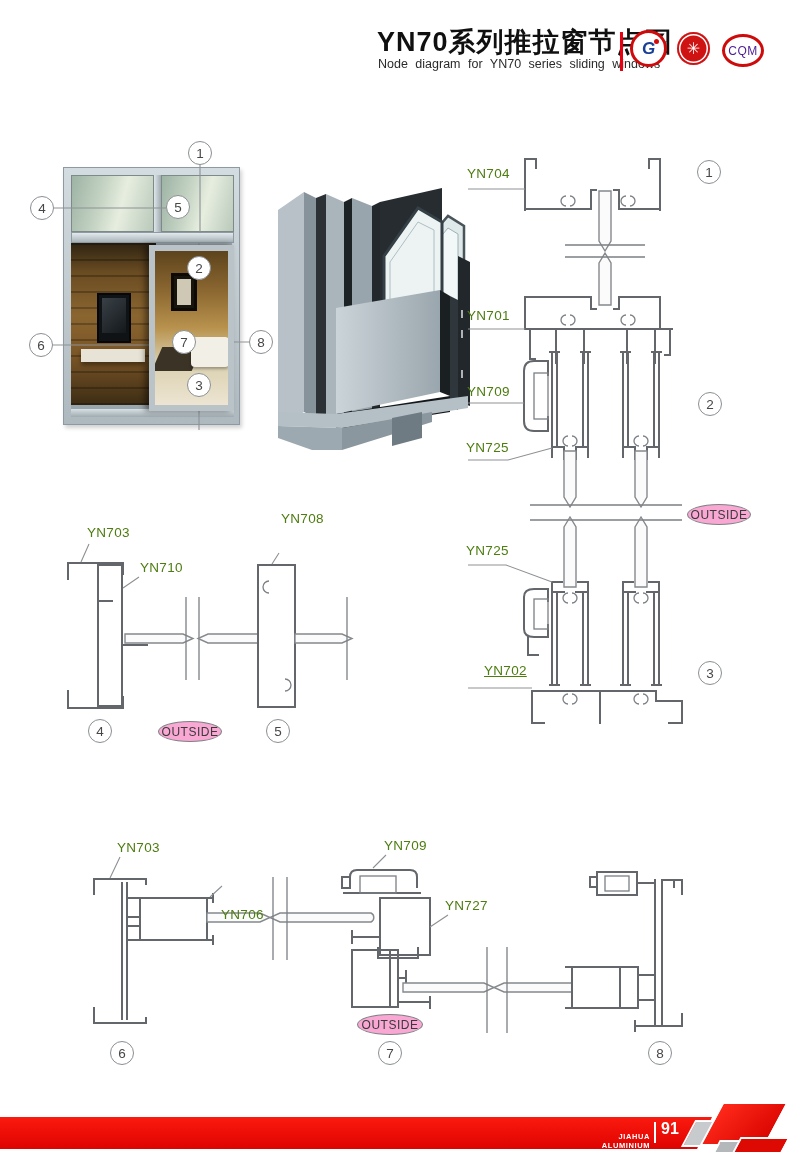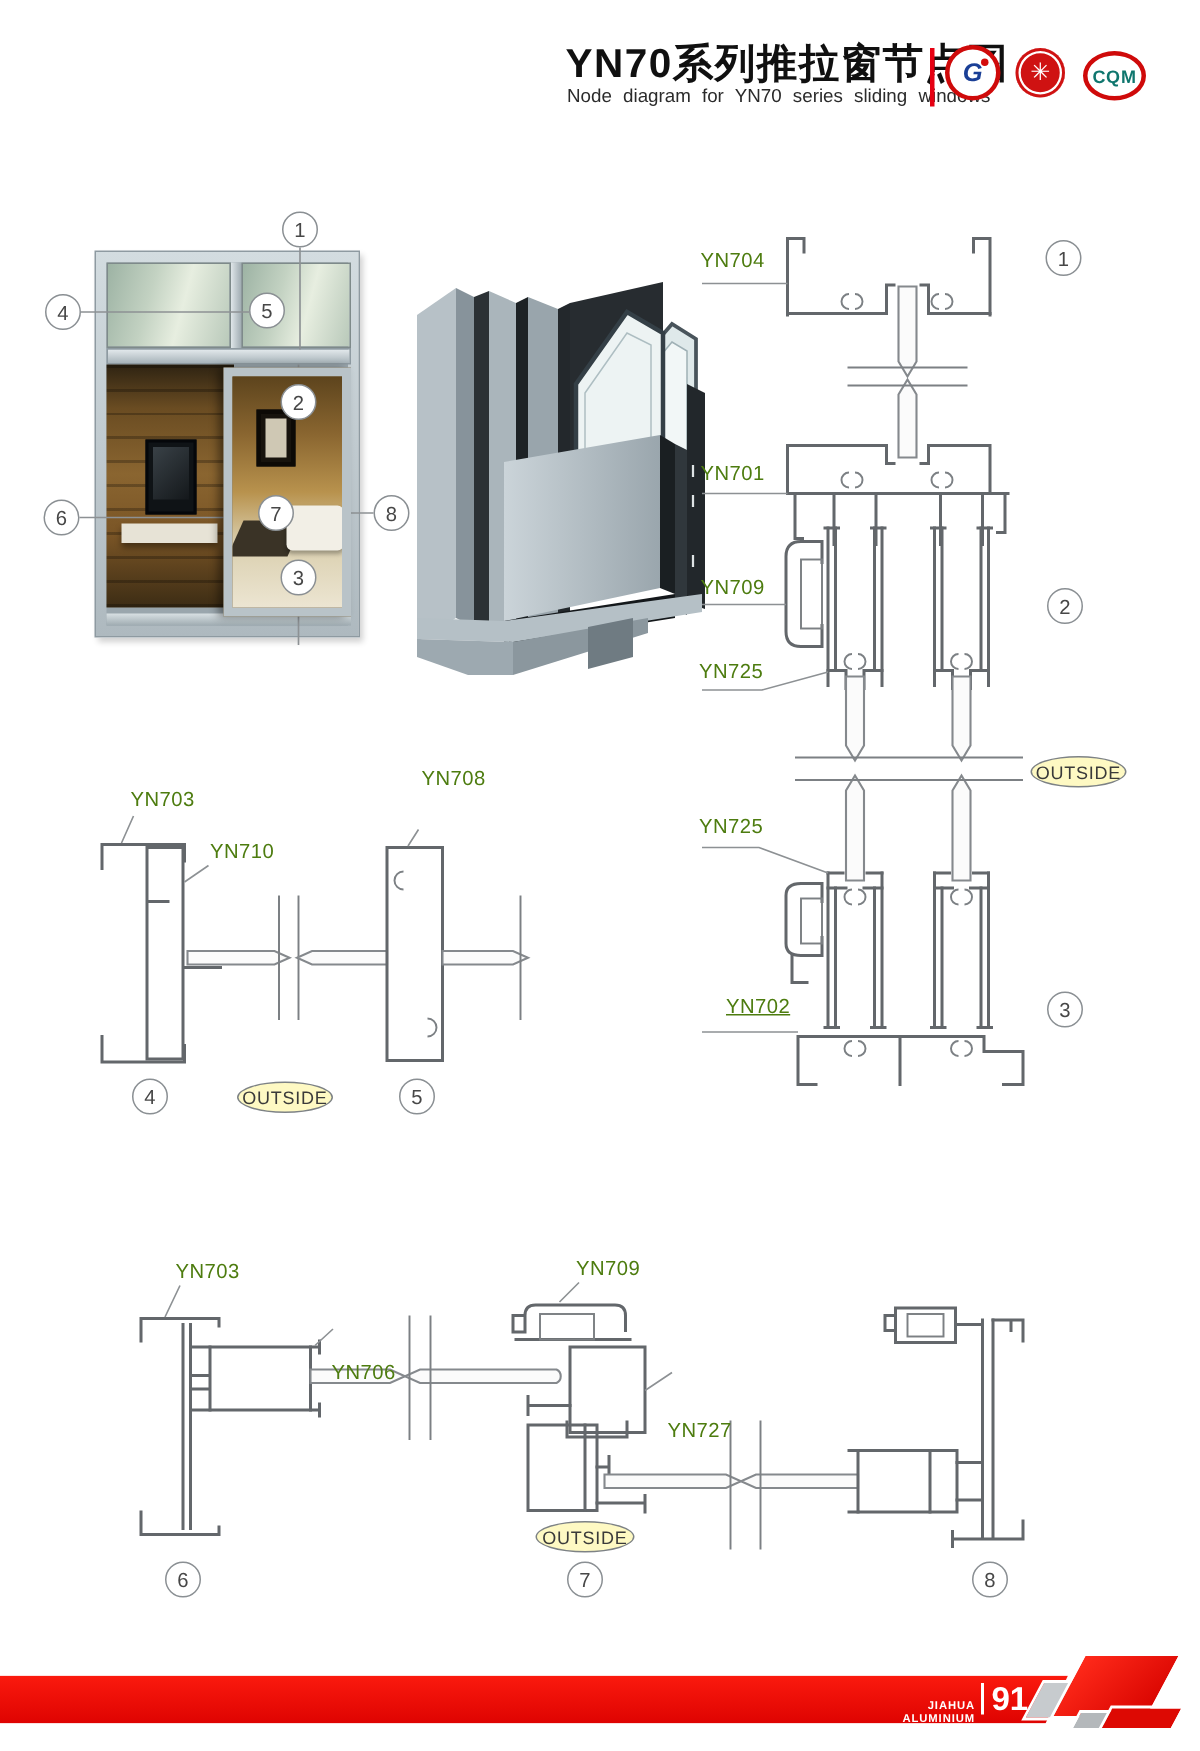--- a/index.html
+++ b/index.html
@@ -10,27 +10,27 @@
   .title-cn{position:absolute;left:377px;top:24px;font-size:27px;font-weight:bold;color:#101010;letter-spacing:1px;}
   .title-en{position:absolute;left:378px;top:57px;font-size:12.5px;color:#2b2b2b;word-spacing:4px;}
   .hdr-divider{position:absolute;left:620px;top:32px;width:3px;height:39px;background:#e60012;}
   .logo{position:absolute;border-radius:50%;box-sizing:border-box;display:flex;align-items:center;justify-content:center;}
   .logo-gb{left:630px;top:30px;width:37px;height:37px;border:3px solid #cf0a0a;background:#fff;}
   .logo-gb span{font-size:17px;font-weight:bold;font-style:italic;color:#1a3f96;}
   .logo-gb i{position:absolute;right:5px;top:6px;width:5px;height:5px;background:#d40b0b;border-radius:50%;}
   .logo-seal{left:677px;top:32px;width:33px;height:33px;background:#cf1212;box-shadow:inset 0 0 0 2px #cf1212, inset 0 0 0 3.5px #ffffff;}
   .logo-seal span{color:#fff;font-size:16px;line-height:1;}
   .logo-cqm{left:722px;top:34px;width:42px;height:33px;border:3px solid #cf0a0a;border-radius:50%;background:#fff;}
-  .logo-cqm span{font-size:12px;font-weight:bold;color:#0f766e;letter-spacing:0.5px;}
+  .logo-cqm span{font-size:12px;font-weight:normal;color:#4c1d95;letter-spacing:0.5px;}
   
   .plabel{position:absolute;font-size:13.5px;color:#4d7c0f;letter-spacing:0.3px;white-space:nowrap;}
   .callout{position:absolute;width:24px;height:24px;border:1.6px solid #8a8f93;border-radius:50%;
            background:#fff;display:flex;align-items:center;justify-content:center;
            font-size:13.5px;color:#474747;box-sizing:border-box;z-index:5;}
-  .outside{position:absolute;border:1.6px solid #7d8285;border-radius:50%;background:#fef9c3;
+  .outside{position:absolute;border:1.6px solid #7d8285;border-radius:50%;background:#f9a8d4;
            display:flex;align-items:center;justify-content:center;font-size:12px;color:#3a3a3a;
            letter-spacing:0.5px;box-sizing:border-box;z-index:5;}
   
   .ln{stroke:#63676b;stroke-width:2;fill:none;stroke-linecap:square;stroke-linejoin:miter;}
   .thin{stroke:#7c8084;stroke-width:1.3;fill:none;}
   .lead{stroke:#8d9194;stroke-width:1.1;fill:none;}
   .glass{fill:#fbfbfb;stroke:#85898d;stroke-width:1.4;}
   
   .win-frame{position:absolute;left:35px;top:29px;width:177px;height:258px;
              background:linear-gradient(180deg,#d3dce0,#aeb9bf);border:1px solid #8e9aa1;box-sizing:border-box;
@@ -57,21 +57,21 @@
   .bed{position:absolute;left:36px;top:86px;width:38px;height:30px;background:#f2efe6;border-radius:4px;box-shadow:0 2px 3px rgba(0,0,0,0.3);}
   .rug{position:absolute;left:2px;top:96px;width:40px;height:24px;background:#3a3326;transform:skewX(-24deg);}
   .win-sill{position:absolute;left:0;bottom:0;width:163px;height:8px;background:linear-gradient(180deg,#d8e0e3,#9fabb1);}
   
   .band{position:absolute;left:0;top:1117px;width:712px;height:32px;
         background:linear-gradient(180deg,#fb1a0e,#de0301);
         clip-path:polygon(0 0,712px 0,697px 32px,0 32px);z-index:1;}
   .brand{position:absolute;left:540px;top:1121px;width:110px;text-align:right;color:#fff;
          font-size:7.5px;font-weight:bold;line-height:8.5px;letter-spacing:0.6px;z-index:2;margin-top:12px;}
   .brand-bar{position:absolute;left:654px;top:1122px;width:2px;height:21px;background:#fff;z-index:2;}
-  .pageno{position:absolute;left:661px;top:1120px;font-size:22px;font-weight:bold;color:#fff;z-index:2;}
+  .pageno{position:absolute;left:661px;top:1120px;font-size:16px;font-weight:bold;color:#fff;z-index:2;}
   .para{position:absolute;transform:skewX(-28deg);outline:2px solid #fff;}
   .para-gray1{left:690px;top:1122px;width:76px;height:23px;background:#c7cbce;z-index:2;}
   .para-red1{left:713px;top:1104px;width:62px;height:40px;background:linear-gradient(120deg,#ff2a1a,#d80400);z-index:3;}
   .para-gray2{left:718px;top:1142px;width:34px;height:10px;background:#b4b8bb;z-index:4;}
   .para-red2{left:738px;top:1139px;width:46px;height:13px;background:#dd0903;z-index:5;}
 </style>
 </head>
 <body>
 
 <div class="page">
@@ -275,21 +275,21 @@
     <rect class="thin" x="545" y="41" width="24" height="15"></rect>
     <path class="ln" d="M537,42 h-7 v10 h7 M577,48 H595"></path>
     <path class="ln" d="M602,45 H622 V59 M614,45 V52"></path>
     <path class="ln" d="M575,186 V196 M575,191 H622 V179"></path>
 
     <path class="lead" d="M60,22 L50,43 M162,51 L150,62 M326,20 L313,33 M388,80 L370,92"></path>
   </svg>
   <div class="plabel" style="left:117px;top:840px;">YN703</div>
   <div class="plabel" style="left:221px;top:907px;">YN706</div>
   <div class="plabel" style="left:384px;top:838px;">YN709</div>
-  <div class="plabel" style="left:445px;top:946px;">YN727</div>
+  <div class="plabel" style="left:445px;top:898px;">YN727</div>
   <div class="callout" style="left:110px;top:1041px;">6</div>
   <div class="outside" style="left:357px;top:1014px;width:66px;height:21px;">OUTSIDE</div>
   <div class="callout" style="left:378px;top:1041px;">7</div>
   <div class="callout" style="left:648px;top:1041px;">8</div>
 
   <div class="band"></div>
   <div class="brand">
     <div>JIAHUA</div>
     <div>ALUMINIUM</div>
   </div>

